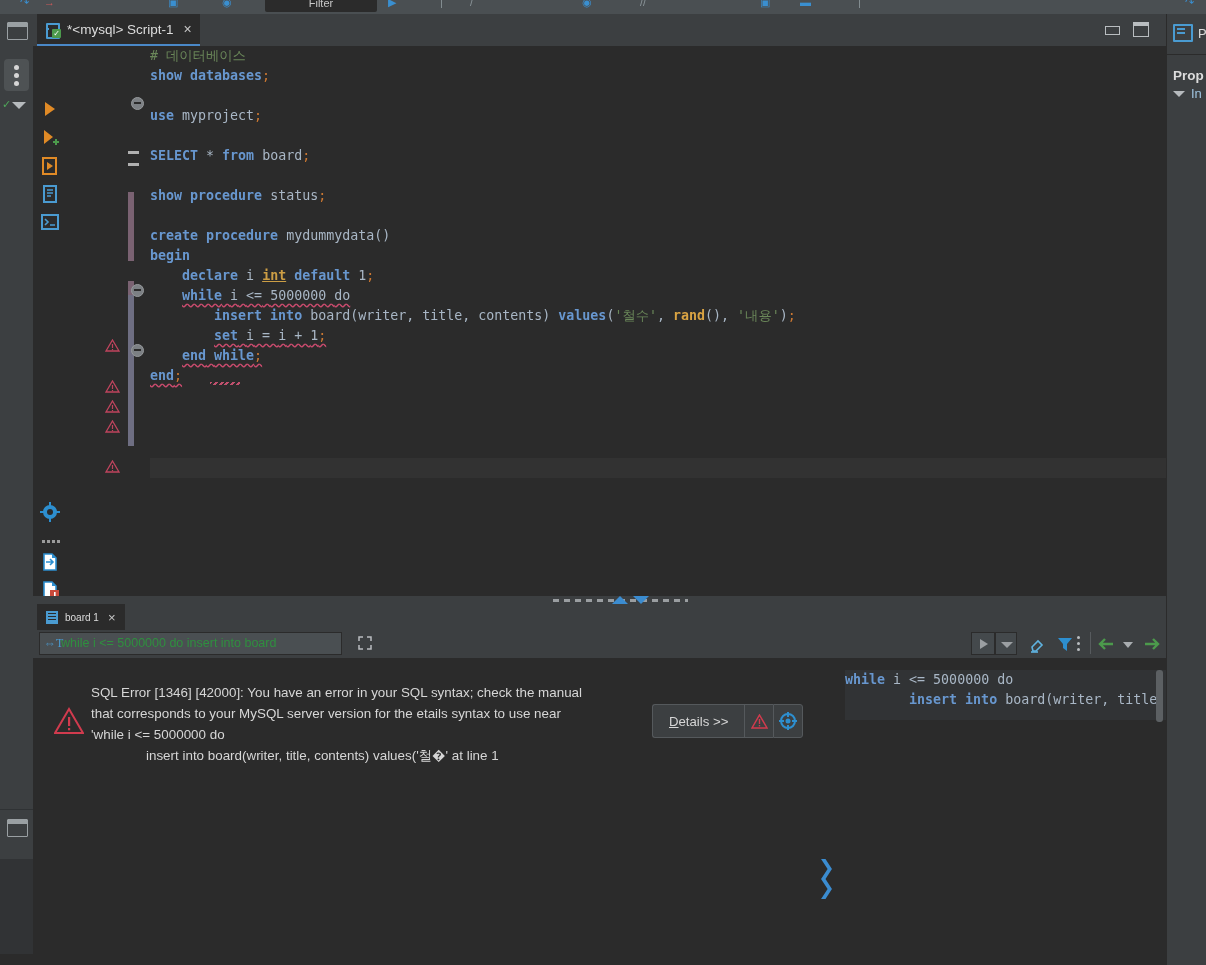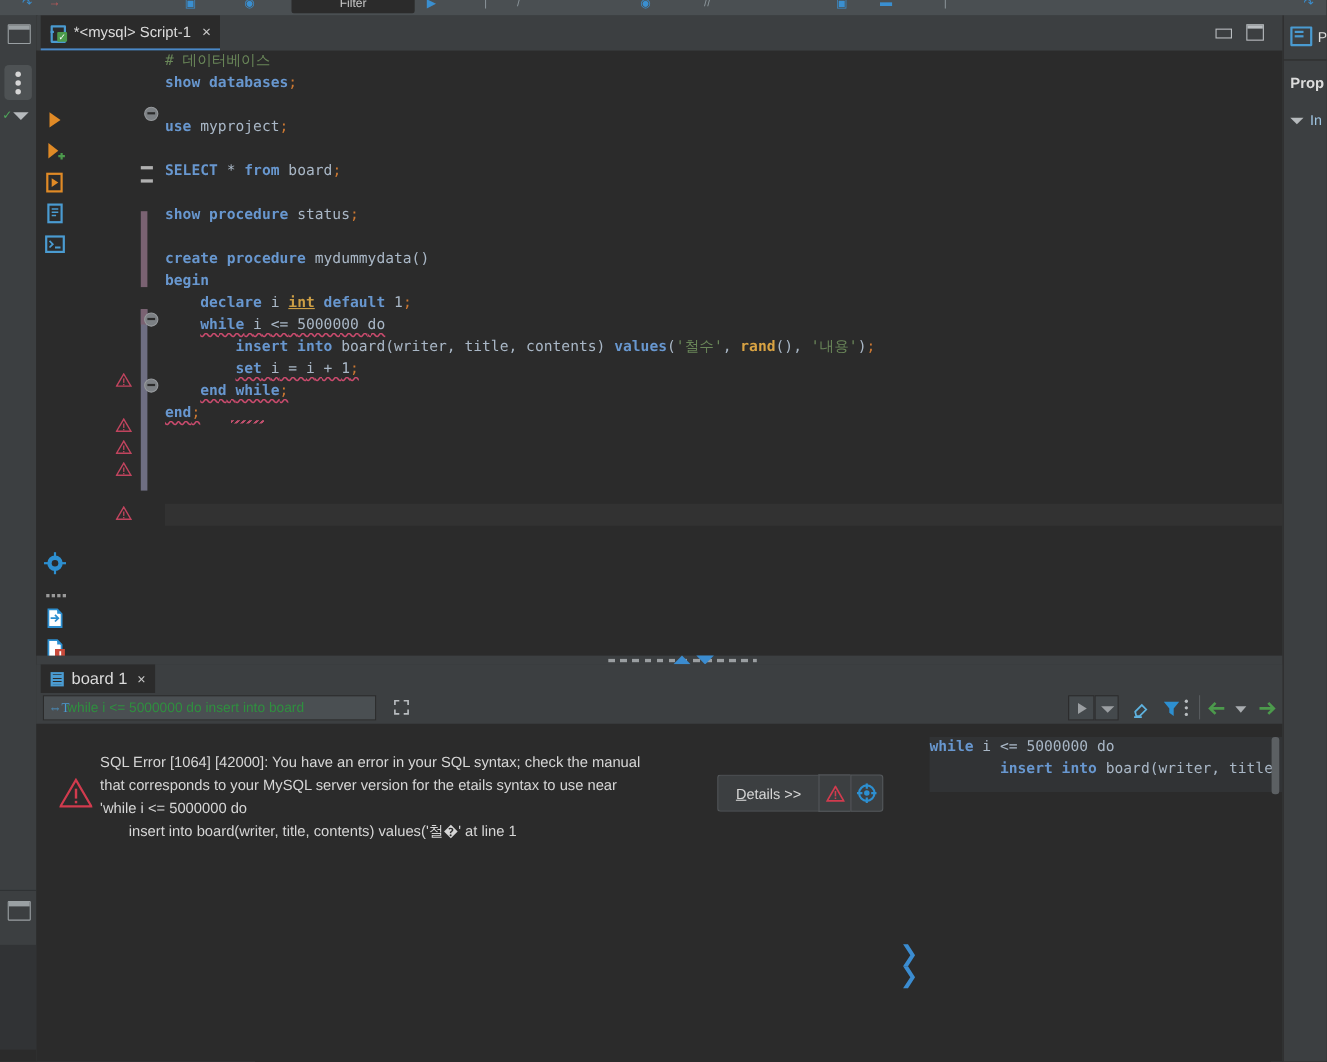--- a/index.html
+++ b/index.html
@@ -84,21 +84,21 @@
   #split-up{position:absolute;left:579px;top:0;width:0;height:0;border-left:8px solid transparent;border-right:8px solid transparent;border-bottom:8px solid #3b8cd0;}
   #split-dn{position:absolute;left:600px;top:0;width:0;height:0;border-left:8px solid transparent;border-right:8px solid transparent;border-top:8px solid #3b8cd0;}
 
   
   #results{left:33px;top:604px;width:1133px;height:361px;background:#3c3f41;}
   #res-tabbar{position:absolute;left:0;top:0;width:1133px;height:26px;background:#3c3f41;}
   #res-tab{position:absolute;left:4px;top:0;height:26px;background:#2b2b2b;display:flex;align-items:center;padding:0 9px;box-sizing:border-box;}
   #res-tab .gicon2{width:12px;height:13px;background:#4a9bd1;margin-right:7px;position:relative;}
   #res-tab .gicon2:after{content:"";position:absolute;left:2px;top:2px;width:8px;height:9px;
       background:repeating-linear-gradient(to bottom,#2b2b2b 0 1px,transparent 1px 3px);}
-  #res-tab .rlabel{font-size:15px;color:#dcdcdc;}
+  #res-tab .rlabel{font-size:10px;color:#dcdcdc;}
   #res-tab .rclose{margin-left:9px;color:#c6c6c6;font-size:13px;}
 
   #filterbar{position:absolute;left:0;top:26px;width:1133px;height:28px;background:#3c3f41;}
   #fq{position:absolute;left:6px;top:2px;width:303px;height:23px;background:#4a4f52;border:1px solid #2b2b2b;box-sizing:border-box;overflow:hidden;}
   #fq .ticon{position:absolute;left:4px;top:3px;font-size:12px;color:#4a9bd1;font-family:"Liberation Serif",serif;}
   #fq .qtext{position:absolute;left:21px;top:3px;font-size:12.5px;color:#2f8f3f;white-space:nowrap;}
   #fq-expand{position:absolute;left:324px;top:5px;width:16px;height:16px;color:#b9bdc0;}
   #fq-expand svg{display:block;}
   #fexpr{position:absolute;left:344px;top:2px;width:605px;height:23px;background:#4a4f52;border:1px solid #2b2b2b;box-sizing:border-box;}
   #fexpr span{position:absolute;left:4px;top:3px;font-size:12.6px;color:#8f979b;font-style:italic;white-space:nowrap;}
@@ -108,21 +108,21 @@
   #fdrop:after{content:"";position:absolute;left:5px;top:9px;width:0;height:0;border-left:6px solid transparent;border-right:6px solid transparent;border-top:6px solid #9b9fa2;}
   .tbicon{position:absolute;top:4px;width:20px;height:20px;}
   #tb-sep{position:absolute;left:1057px;top:2px;width:1px;height:22px;background:#575b5e;}
   #tb-kebab{position:absolute;left:1044px;top:6px;width:4px;height:16px;}
   #tb-kebab i{position:absolute;left:0;width:3px;height:3px;border-radius:50%;background:#b9bdc0;}
   #tb-kebab i:nth-child(1){top:0;}#tb-kebab i:nth-child(2){top:6px;}#tb-kebab i:nth-child(3){top:12px;}
 
   #errpane{position:absolute;left:0;top:54px;width:1133px;height:307px;background:#2b2b2b;}
   #err-icon{position:absolute;left:20px;top:80px;width:28px;height:26px;}
   #err-text{position:absolute;left:56px;top:76px;width:580px;font-size:13.4px;line-height:21px;color:#d6d6d6;}
-  #err-l4{margin-left:26px;}
+  #err-l4{margin-left:55px;}
   #details-grp{position:absolute;left:652px;top:704px;height:32px;display:flex;}
   #details-btn{height:32px;background:#3c3f41;border:1px solid #55595c;border-right:none;border-radius:3px 0 0 3px;
      display:flex;align-items:center;padding:0 16px;font-size:13.2px;color:#d6d6d6;}
   #details-btn u{text-decoration:underline;}
   #warn-btn{width:28px;height:32px;background:#3c3f41;border:1px solid #55595c;border-right:none;display:flex;align-items:center;justify-content:center;}
   #bug-btn{width:28px;height:32px;background:#3c3f41;border:1px solid #55595c;border-radius:0 3px 3px 0;display:flex;align-items:center;justify-content:center;}
 
   #sqlprev{position:absolute;left:812px;top:62px;width:321px;height:50px;
      font-family:"DejaVu Sans Mono","Liberation Mono",monospace;font-size:13.3px;line-height:20px;
      white-space:pre;overflow:hidden;background:#313335;}
@@ -131,21 +131,21 @@
   #mark-a{position:absolute;left:818px;top:858px;width:10px;height:18px;color:#3b8cd0;font-size:20px;line-height:18px;font-family:"DejaVu Sans",sans-serif;}
   #mark-b{position:absolute;left:818px;top:878px;width:10px;height:18px;color:#3b8cd0;font-size:20px;line-height:18px;font-family:"DejaVu Sans",sans-serif;}
 
   
   #rightpanel{left:1166px;top:14px;width:40px;height:951px;background:#3c3f41;border-left:1px solid #2b2b2b;overflow:hidden;}
   #rp-tab{position:absolute;left:6px;top:6px;height:26px;display:flex;align-items:center;}
   #rp-tab .pic{width:16px;height:14px;border:2px solid #4a9bd1;border-radius:1px;position:relative;margin-right:5px;}
   #rp-tab .pic:after{content:"";position:absolute;left:2px;top:2px;width:8px;height:2px;background:#4a9bd1;box-shadow:0 4px 0 #4a9bd1;}
   #rp-tab .plabel{font-size:13px;color:#dcdcdc;white-space:nowrap;}
   #rp-title{position:absolute;left:6px;top:54px;font-size:13.5px;font-weight:bold;color:#dcdcdc;white-space:nowrap;}
-  #rp-row{position:absolute;left:6px;top:88px;display:flex;align-items:center;}
+  #rp-row{position:absolute;left:6px;top:72px;display:flex;align-items:center;}
   #rp-row .cv{width:0;height:0;border-left:6px solid transparent;border-right:6px solid transparent;border-top:6px solid #b6babd;margin-right:6px;}
   #rp-row .rlbl{font-size:13px;color:#9fc4e0;white-space:nowrap;}
   #rp-divider{position:absolute;left:0;top:40px;width:40px;height:1px;background:#2b2b2b;}
 </style>
 </head>
 <body>
 
 <div id="top-strip" class="abs">
   <span class="ghost blue abs" style="left:20px;">↷</span>
   <span class="ghost abs" style="left:44px;color:#cc5a5a;">→</span>
@@ -397,21 +397,21 @@
 </div>
 
 <div id="err-icon" class="abs" style="left:54px;top:707px;">
   <svg width="30" height="28" viewBox="0 0 30 28">
       <polygon points="15,2 29,26 1,26" fill="none" stroke="#d13b4e" stroke-width="2"></polygon>
       <rect x="14" y="10" width="2.2" height="9" fill="#d13b4e"></rect>
       <rect x="14" y="21" width="2.2" height="2.3" fill="#d13b4e"></rect>
     </svg>
 </div>
 <div id="err-text" class="abs" style="left:91px;top:682px;">
-  <div>SQL Error [1064] [42000]: You have an error in your SQL syntax; check the manual</div>
+  <div>SQL Error [1346] [42000]: You have an error in your SQL syntax; check the manual</div>
   <div>that corresponds to your MySQL server version for the etails syntax to use near</div>
   <div>'while i &lt;= 5000000 do</div>
   <div id="err-l4">insert into board(writer, title, contents) values('철�' at line 1</div>
 </div>
 
 <div id="details-grp" class="abs">
   <div id="details-btn">
     <span><u>D</u>etails &gt;&gt;</span>
   </div>
   <div id="warn-btn">

